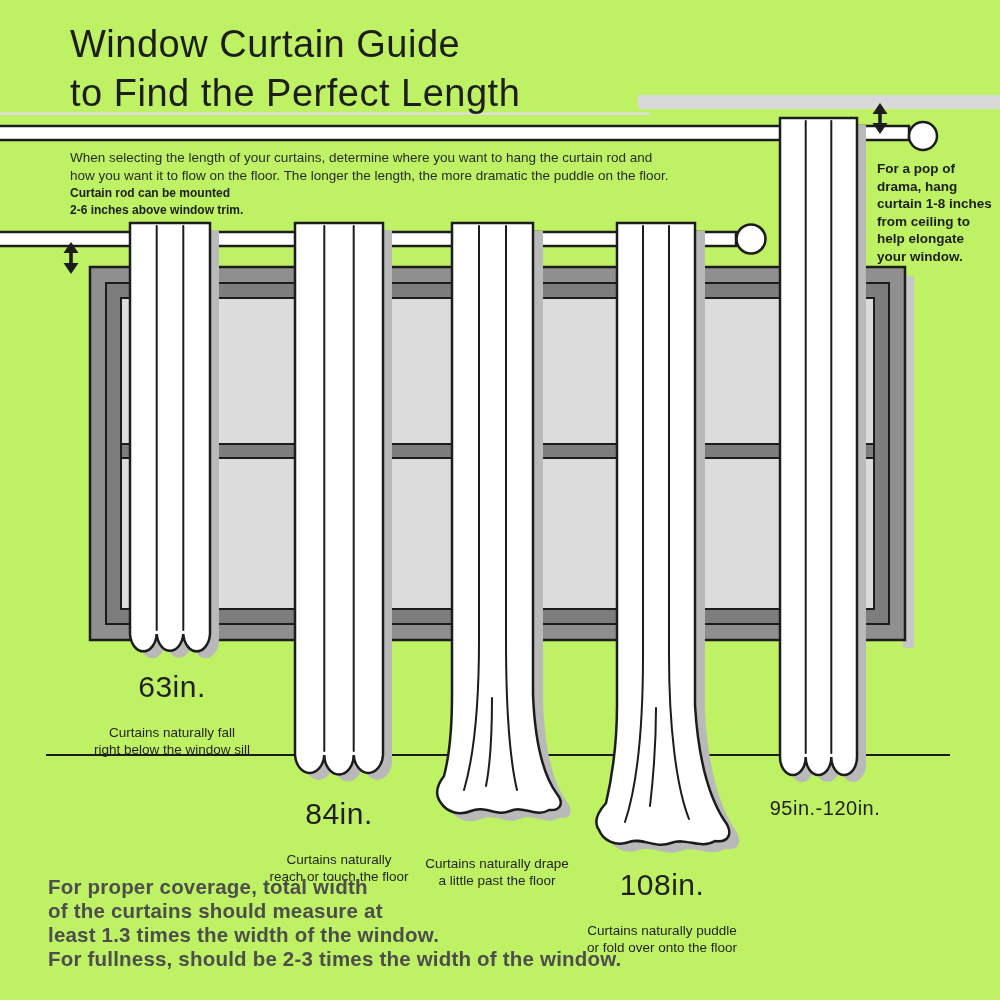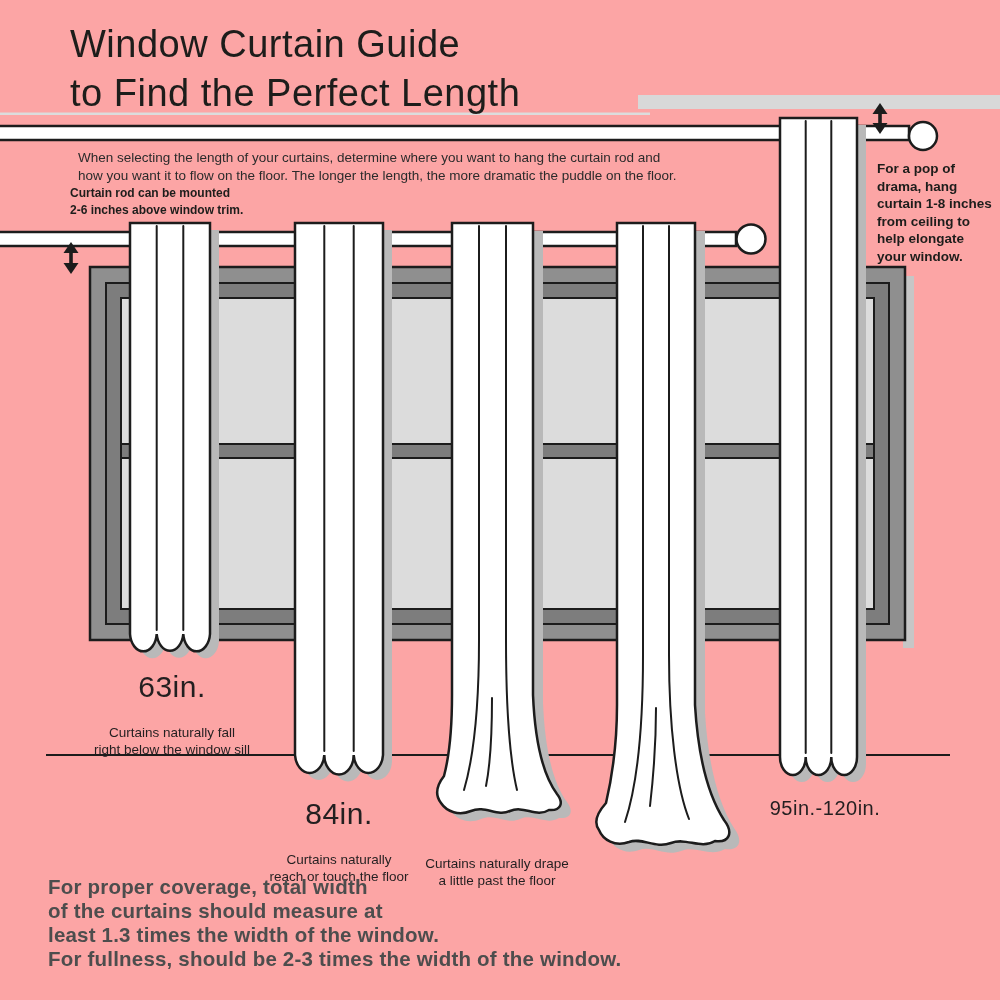--- a/index.html
+++ b/index.html
@@ -1,21 +1,21 @@
 <!DOCTYPE html>
 <html><head>
 <meta charset="utf-8">
 <style>
   html,body{margin:0;padding:0;background:#fff;}
-  #page{position:relative;width:1000px;height:1000px;background:#fca5a5;overflow:hidden;
+  #page{position:relative;width:1000px;height:1000px;background:#bef264;overflow:hidden;
         font-family:"Liberation Sans","DejaVu Sans",sans-serif;color:#231f20;}
   #illus{position:absolute;left:0;top:0;width:1000px;height:1000px;}
   .txt{position:absolute;white-space:pre-line;}
   #title{left:70px;top:20px;font-size:38px;line-height:49px;letter-spacing:.5px;color:#1d1d1b;font-weight:400;}
-  #intro{left:70px;top:149px;width:650px;font-size:13.5px;line-height:18px;color:#2b2b2b;margin-left:8px;}
+  #intro{left:70px;top:149px;width:650px;font-size:13.5px;line-height:18px;color:#2b2b2b;}
   #rodnote{left:70px;top:185px;font-size:12px;line-height:17px;font-weight:700;color:#1d1d1b;}
   #ceilnote{left:877px;top:160px;width:122px;font-size:13.5px;line-height:17.5px;font-weight:700;color:#1d1d1b;}
   .label{position:absolute;text-align:center;color:#231f20;}
   .label .num{font-size:30px;letter-spacing:.5px;font-weight:400;}
   .label .desc{font-size:13.5px;line-height:1.28;white-space:pre-line;margin-top:20px;}
   #lab63{left:62px;top:670px;width:220px;}
   #lab84{left:229px;top:797px;width:220px;}
   #lab95{left:387px;top:835px;width:220px;}
   #lab108{left:552px;top:868px;width:220px;}
   #lab95120{left:712px;top:797px;width:226px;}
@@ -130,20 +130,25 @@
   </div>
   <div id="lab84" class="label">
     <div class="num">84in.</div>
     <div class="desc">Curtains naturally
 reach or touch the floor</div>
   </div>
   <div id="lab95" class="label">
     <div class="desc">Curtains naturally drape
 a little past the floor</div>
   </div>
+  <div id="lab108" class="label">
+    <div class="num">108in.</div>
+    <div class="desc">Curtains naturally puddle
+or fold over onto the floor</div>
+  </div>
   <div id="lab95120" class="label">
     <div class="num">95in.-120in.</div>
   </div>
 
   <div id="footer" class="txt">For proper coverage, total width
 of the curtains should measure at
 least 1.3 times the width of the window.
 For fullness, should be 2-3 times the width of the window.</div>
 </div>
 

